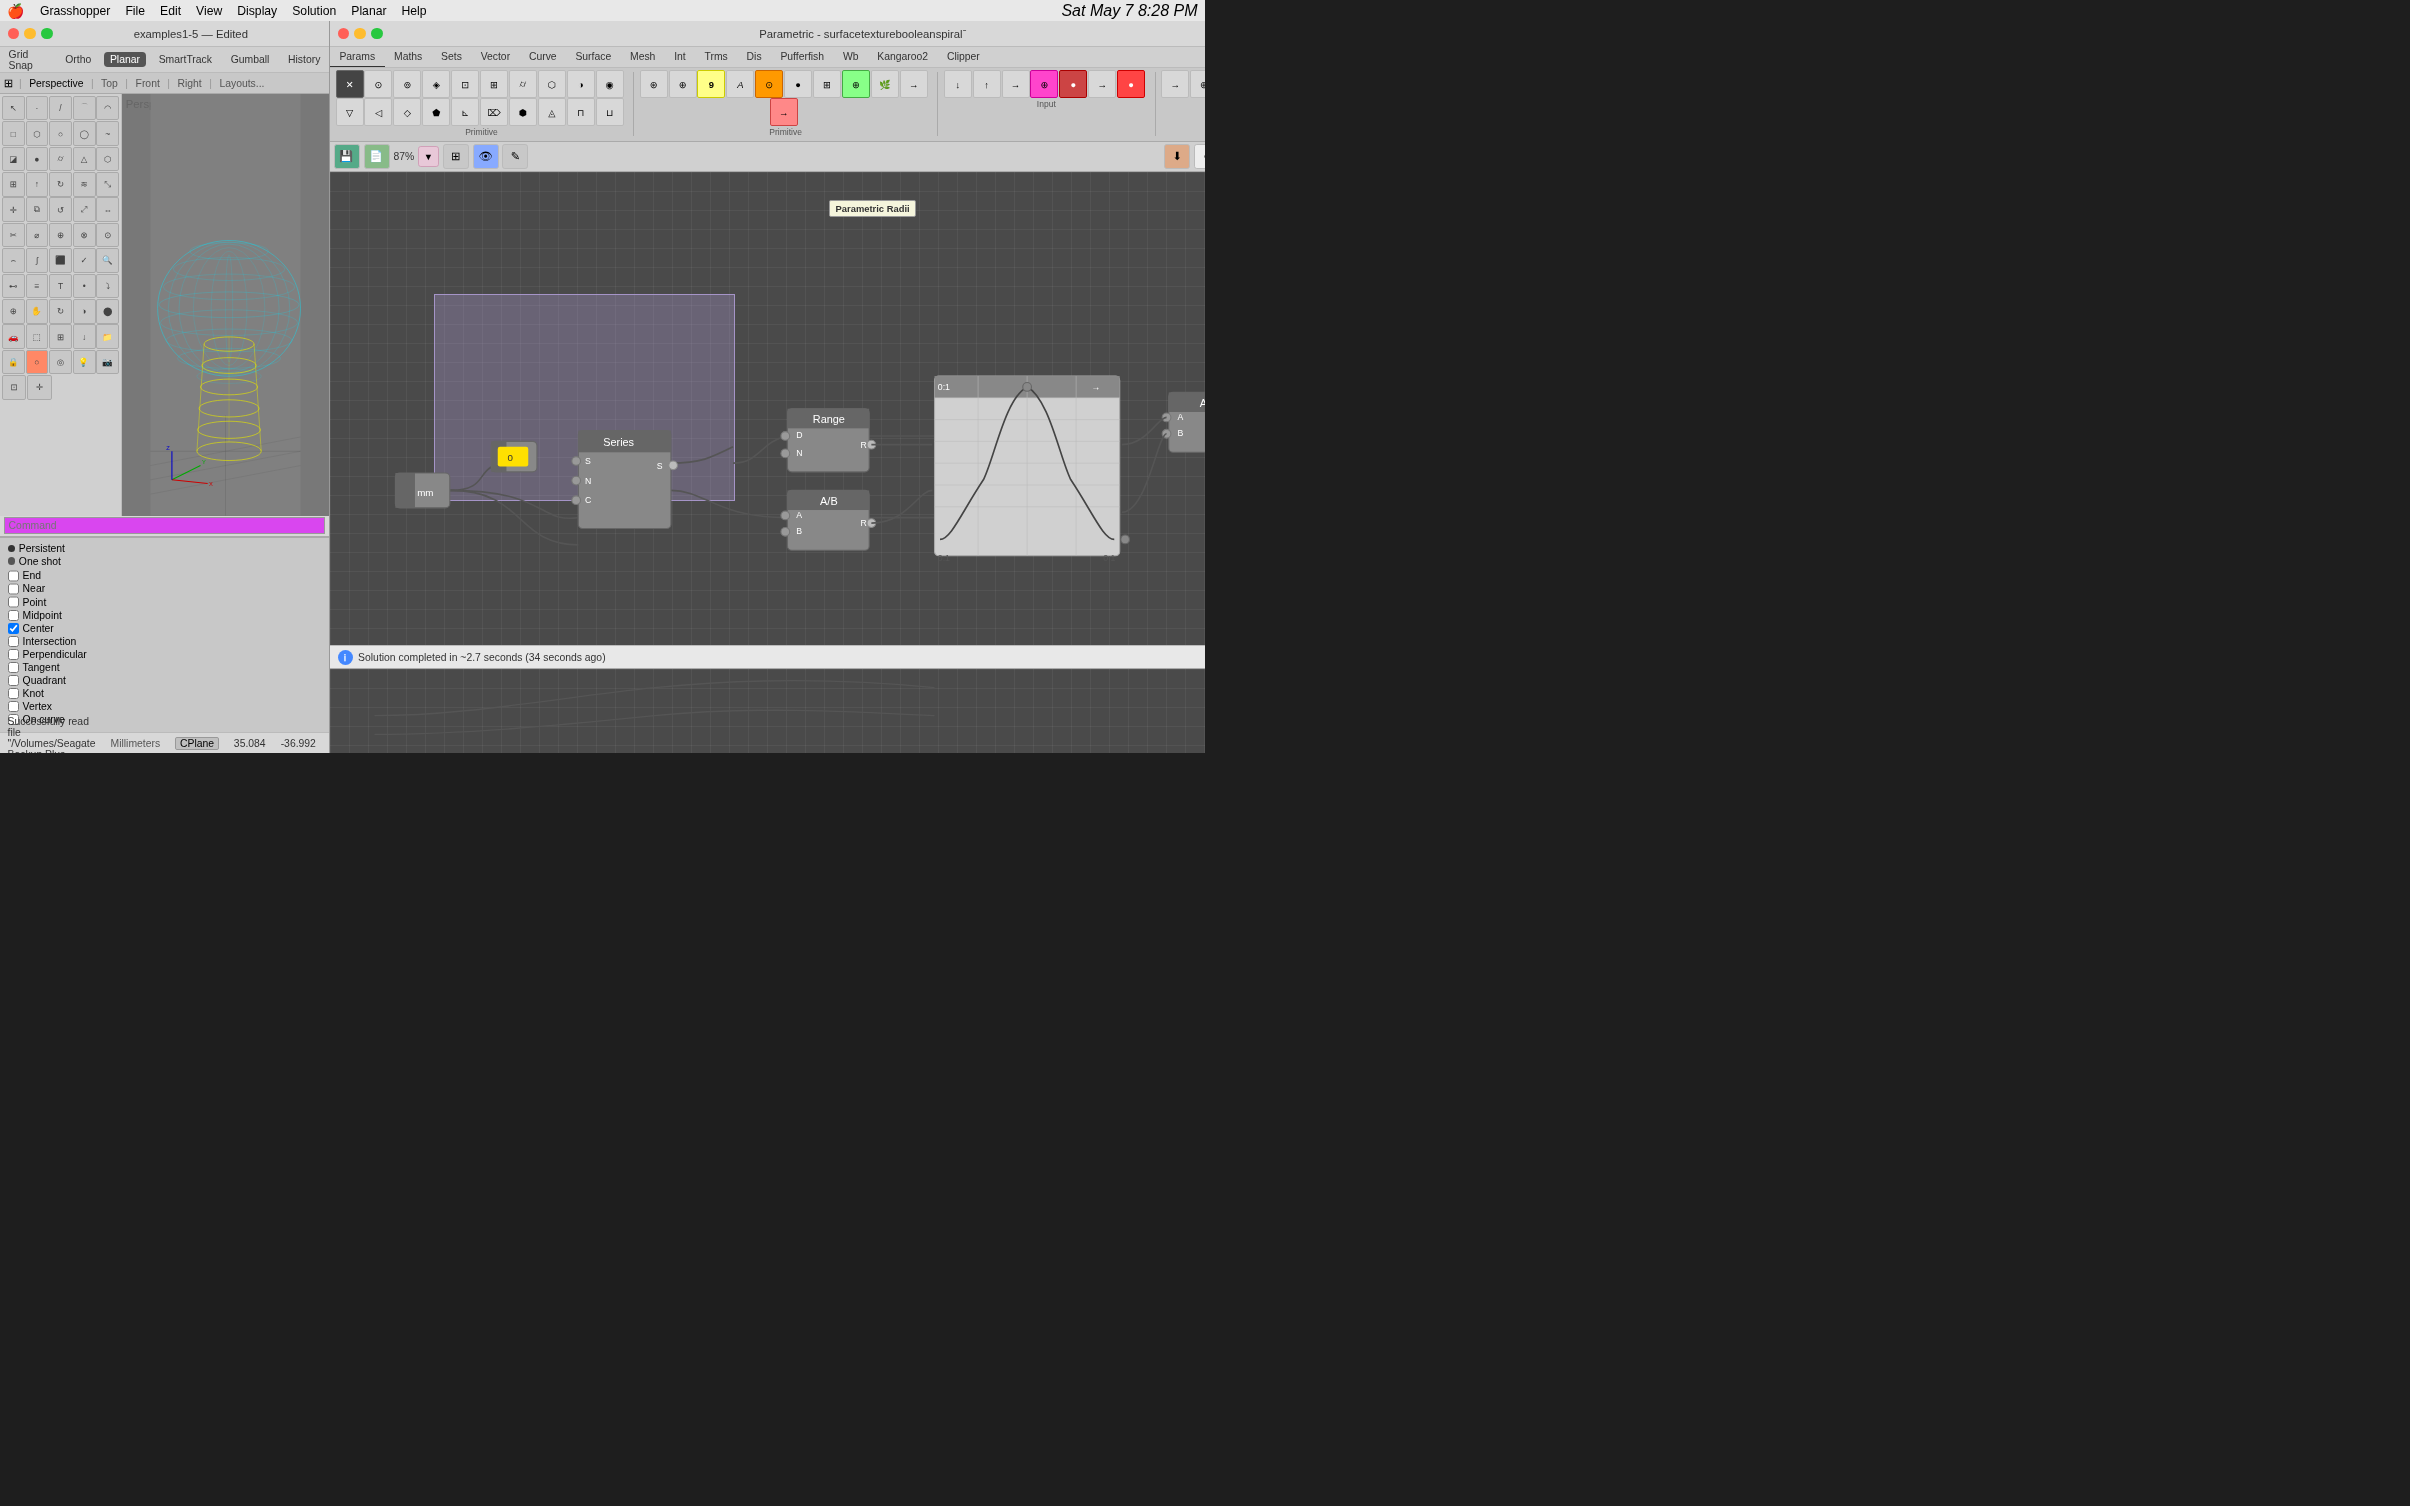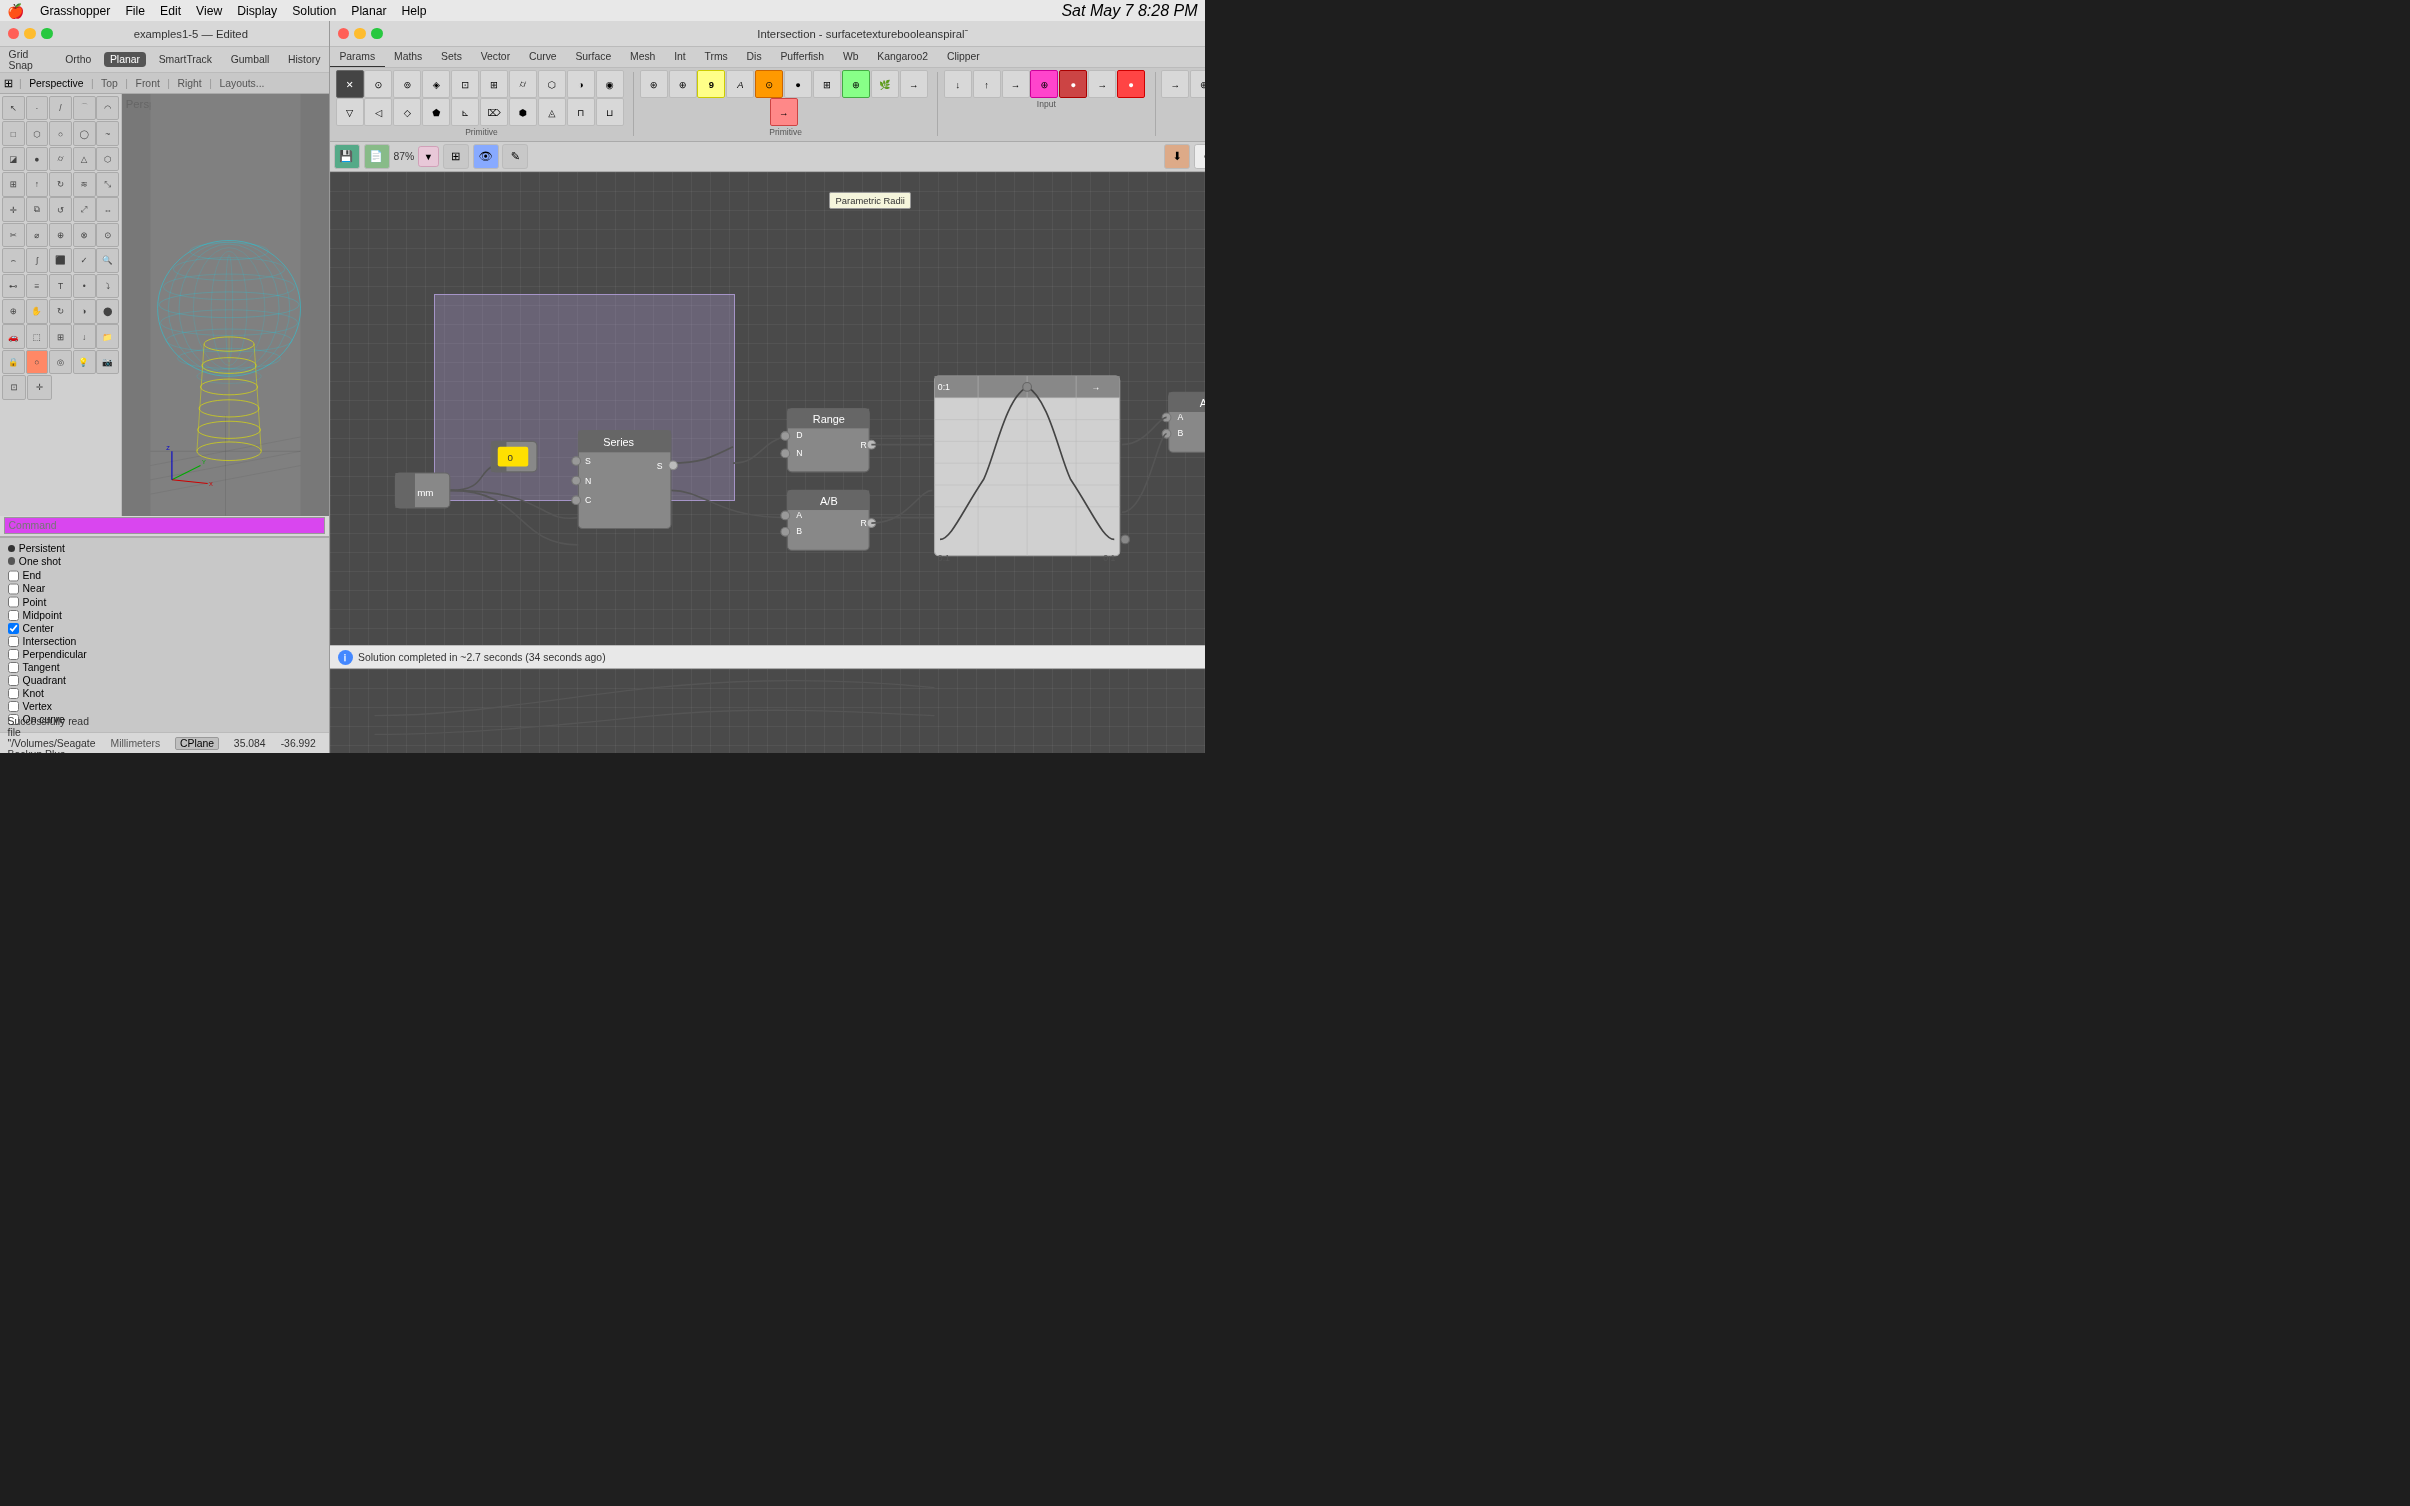--- a/index.html
+++ b/index.html
@@ -676,21 +676,21 @@
   </div>
 
   <div class="gh-panel">
 
     <div class="gh-titlebar">
       <div class="traffic-lights">
         <div class="traffic-light tl-red"></div>
         <div class="traffic-light tl-yellow"></div>
         <div class="traffic-light tl-green"></div>
       </div>
-      <span class="gh-title">Intersection - surfacetexturebooleanspiralˉ</span>
+      <span class="gh-title">Parametric - surfacetexturebooleanspiralˉ</span>
     </div>
 
     <div class="gh-menubar">
       <span class="gh-tab active">Params</span>
       <span class="gh-tab">Maths</span>
       <span class="gh-tab">Sets</span>
       <span class="gh-tab">Vector</span>
       <span class="gh-tab">Curve</span>
       <span class="gh-tab">Surface</span>
       <span class="gh-tab">Mesh</span>
@@ -800,21 +800,21 @@
       <div class="gh-action-btn" style="background:#c44; color:white;">●</div>
       <div class="gh-action-btn" style="background:#4c4;">●</div>
       <div class="gh-action-btn" style="background:#fa4;">●</div>
       <div class="gh-action-btn" style="background:#46f; color:white;">●</div>
     </div>
 
     <div style="flex:1; display:flex; flex-direction:column; min-height:0;">
       <div class="gh-canvas">
         <div class="gh-canvas-grid"></div>
 
-        <div class="gh-tooltip" style="left:499px; top:20px;">Parametric Radii</div>
+        <div class="gh-tooltip" style="left:499px; top:28px;font-weight:bold;">Parametric Radii</div>
 
         <div class="gh-selection" style="left:104px; top:122px; width:301px; height:207px;"></div>
 
         <svg style="position:absolute; inset:0; width:100%; height:100%;font-size:11px" viewBox="0 0 930 370" xmlns="http://www.w3.org/2000/svg">
 
           <path d="M110,260 C150,260 130,235 165,235" stroke="#555" stroke-width="1.5" fill="none"></path>
           <path d="M110,260 C200,260 190,290 228,285" stroke="#555" stroke-width="1.5" fill="none"></path>
           <path d="M110,260 C180,260 170,310 228,310" stroke="#555" stroke-width="1.5" fill="none"></path>
           <path d="M313,235 C340,235 350,230 370,220" stroke="#555" stroke-width="1.5" fill="none"></path>
           <path d="M313,260 C345,260 355,285 420,285" stroke="#555" stroke-width="1.5" fill="none"></path>

